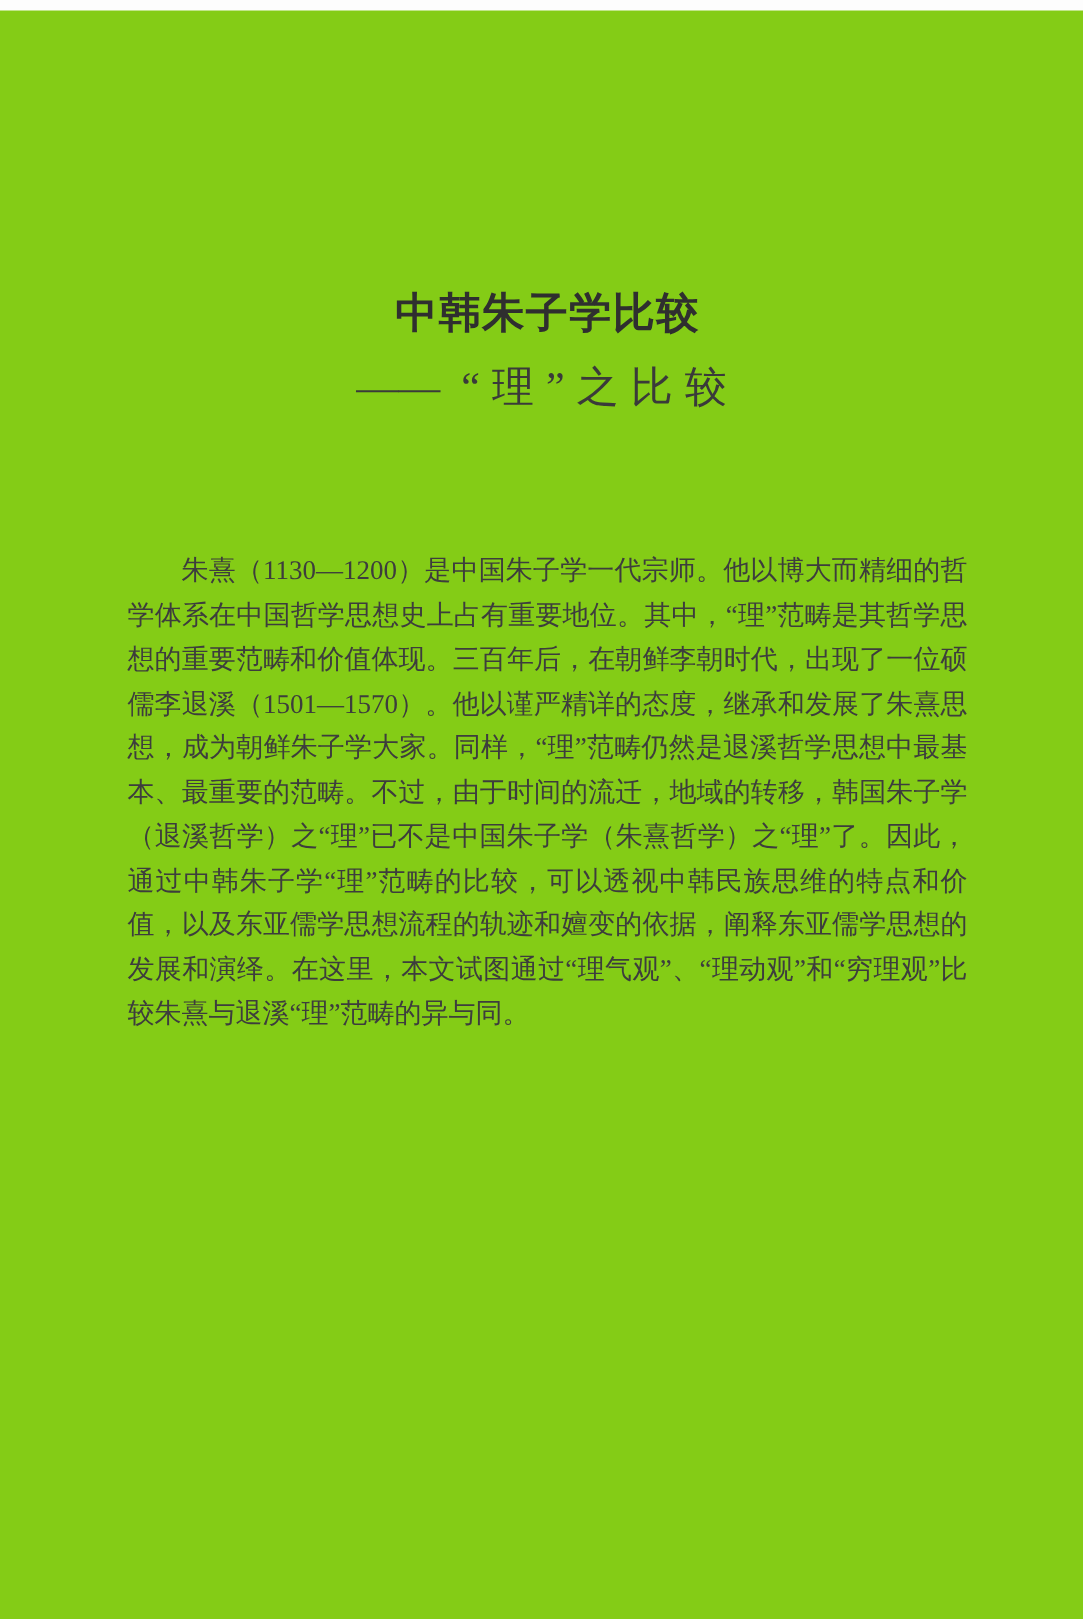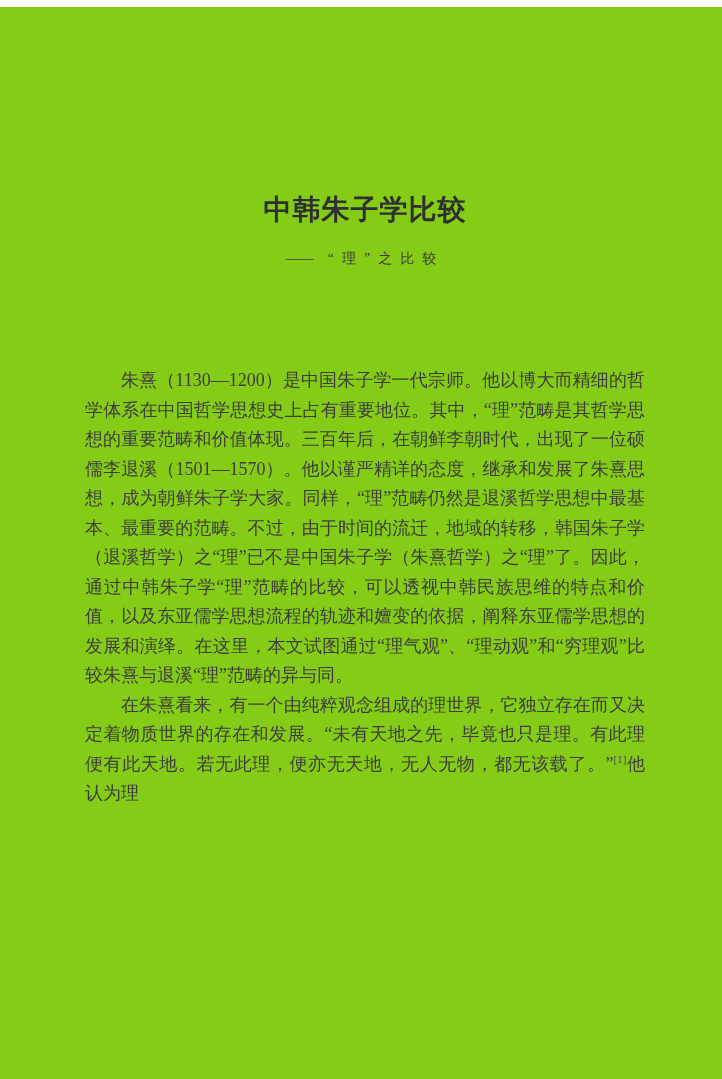--- a/index.html
+++ b/index.html
@@ -32,21 +32,21 @@
     text-align: center;
     font-size: 28px;
     line-height: 34px;
     font-weight: bold;
     letter-spacing: 1px;
     color: #2f2f2f;
   }
   .chapter-subtitle {
     margin: 18px 0 0 0;
     text-align: center;
-    font-size: 14px;
+    font-size: 28px;
     line-height: 28px;
     font-weight: normal;
     color: #3a3a3a;
     white-space: nowrap;
   }
   .chapter-subtitle .dash {
     letter-spacing: 0;
     margin-right: 14px;
   }
   .chapter-subtitle .sub-text {
@@ -89,15 +89,14 @@
 <div class="page">
 
   <h1 class="chapter-title">中韩朱子学比较</h1>
 
   <h2 class="chapter-subtitle"><span class="dash">——</span><span class="sub-text">“理”之比较</span></h2>
 
   <p class="body-para intro-para">朱熹（1130—1200）是中国朱子学一代宗师。他以博大而精细的哲学体系在中国哲学思想史上占有重要地位。其中，“理”范畴是其哲学思想的重要范畴和价值体现。三百年后，在朝鲜李朝时代，出现了一位硕儒李退溪（1501—1570）。他以谨严精详的态度，继承和发展了朱熹思想，成为朝鲜朱子学大家。同样，“理”范畴仍然是退溪哲学思想中最基本、最重要的范畴。不过，由于时间的流迁，地域的转移，韩国朱子学（退溪哲学）之“理”已不是中国朱子学（朱熹哲学）之“理”了。因此，通过中韩朱子学“理”范畴的比较，可以透视中韩民族思维的特点和价值，以及东亚儒学思想流程的轨迹和嬗变的依据，阐释东亚儒学思想的发展和演绎。在这里，本文试图通过“理气观”、“理动观”和“穷理观”比较朱熹与退溪“理”范畴的异与同。</p>
 
 
 
-  <p class="body-para"><span>在朱熹看来，有一个由纯粹观念组成的理世界，它独立存在而又决定着物质世界的存在和发展。“未有天地之先，毕竟也只是理。有此理便有此天地。若无此理，便亦无天地，无人无物，都无该载了。”</span><sup class="fnref">[1]</sup><span>他认为理</span></p>
 
 </div>
 
 </body></html>

